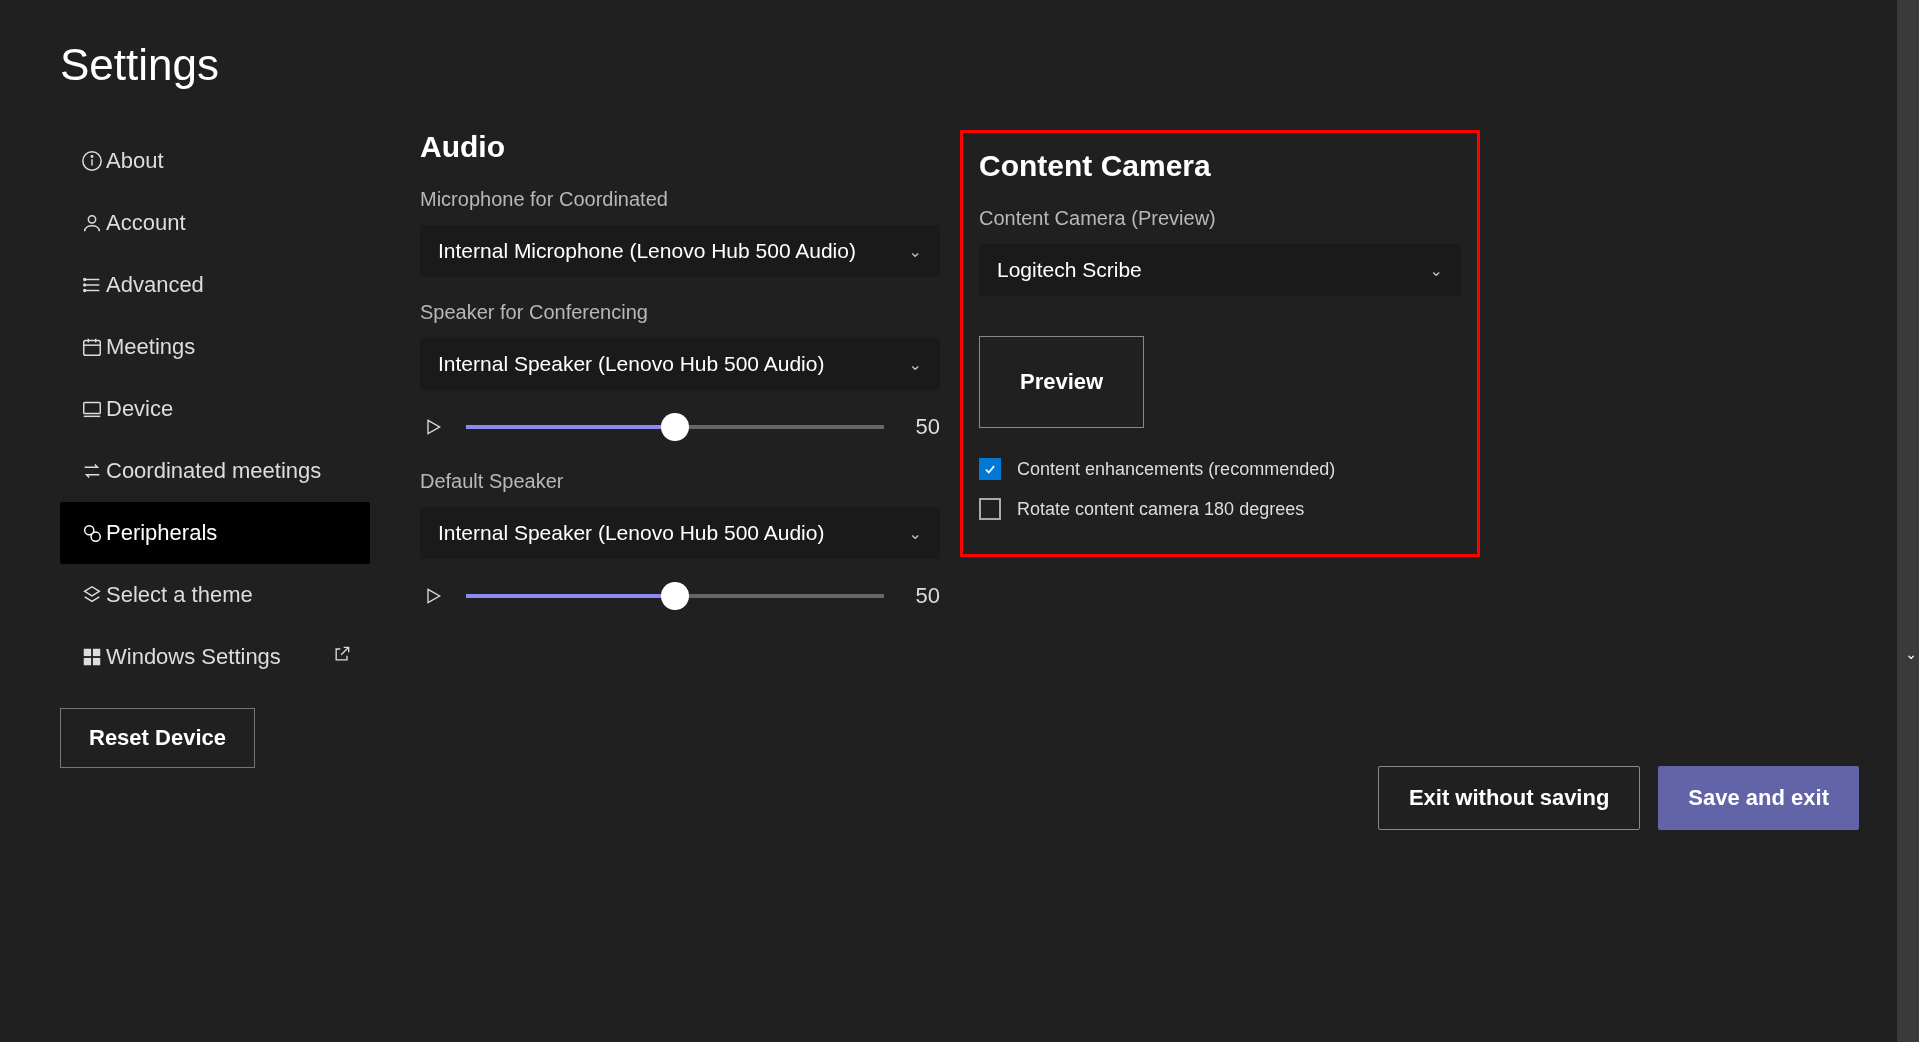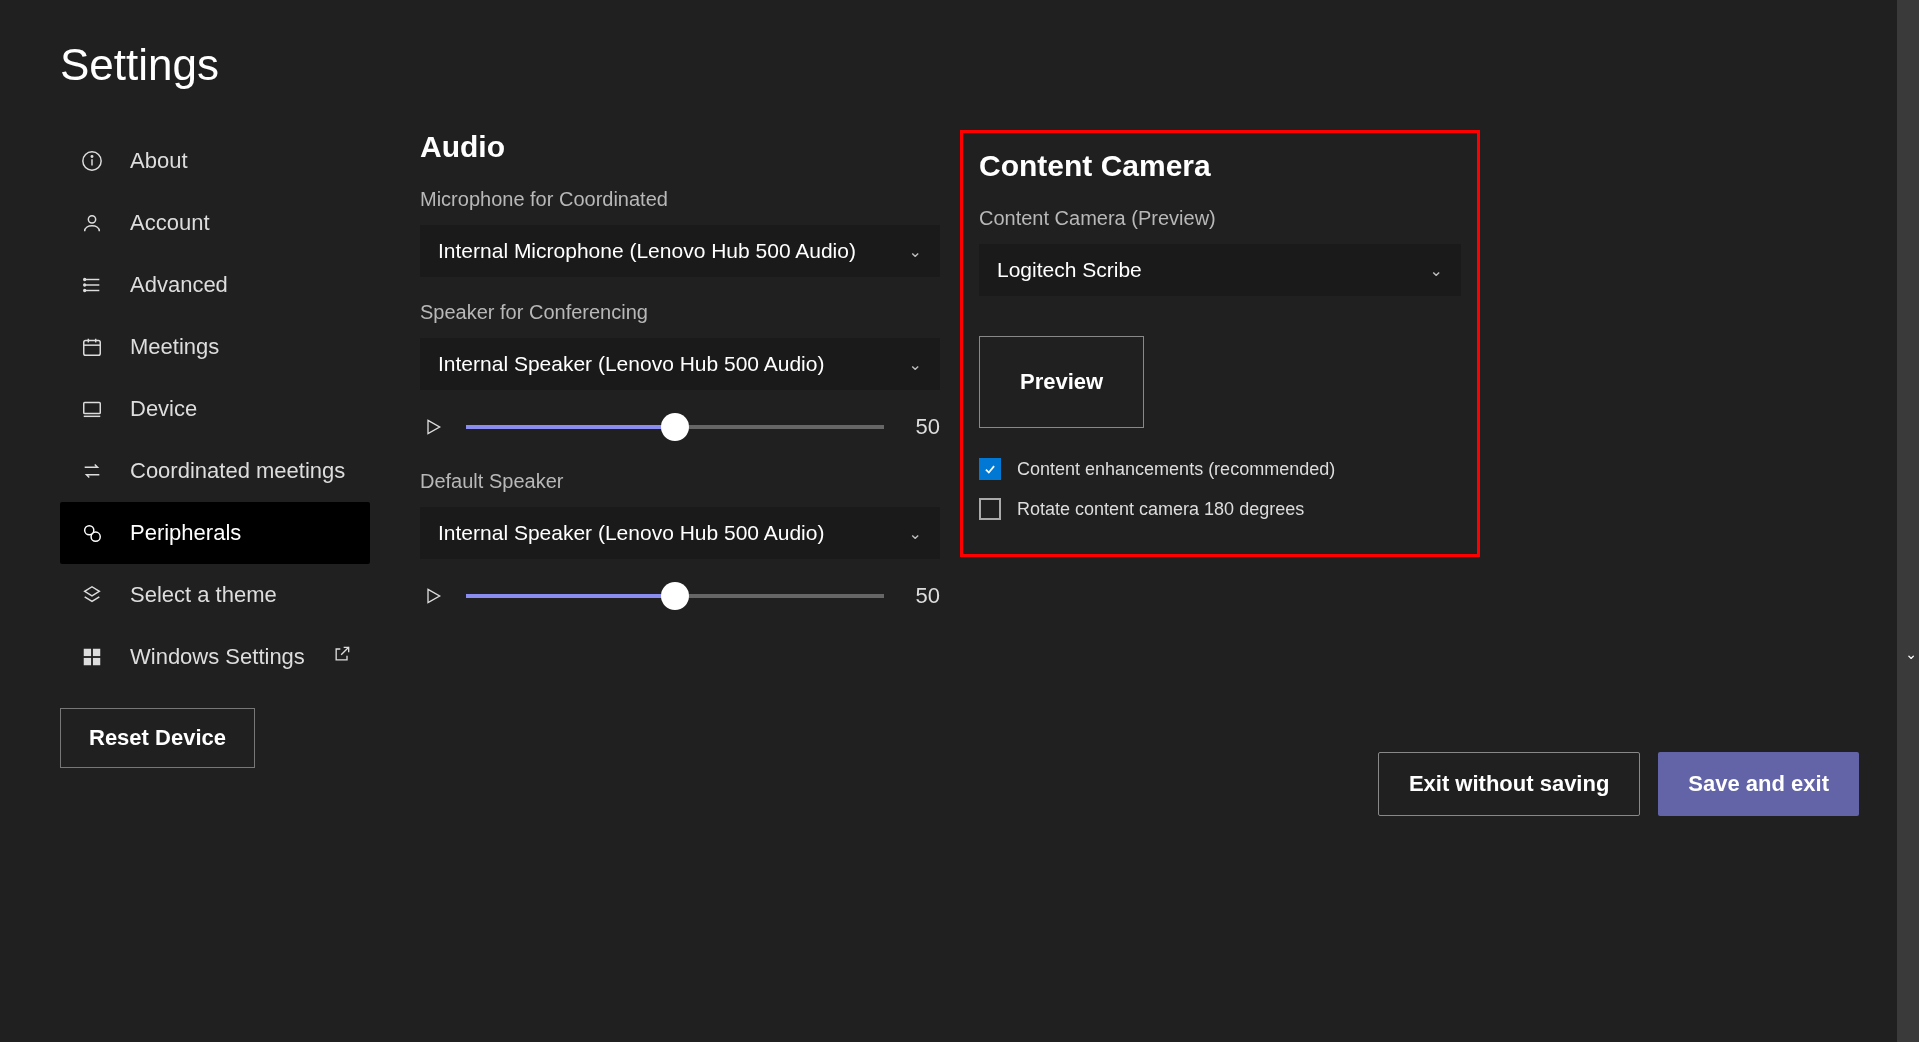--- a/index.html
+++ b/index.html
@@ -2,21 +2,21 @@
 <html><head>
 <meta charset="utf-8">
 <style>
   * { box-sizing: border-box; margin: 0; padding: 0; }
   html, body { width: 1919px; height: 1042px; background: #202020; color: #fff; font-family: "Segoe UI", Arial, sans-serif; overflow: hidden; }
   .app { position: relative; width: 100%; height: 100%; padding: 40px 60px; }
   .page-title { font-size: 44px; font-weight: 400; margin-bottom: 40px; }
 
   .layout { display: flex; gap: 50px; }
   .sidebar { width: 310px; flex-shrink: 0; }
-  .nav-item { display: flex; align-items: center; gap: 24px; padding: 18px 18px; font-size: 22px; color: #ddd; cursor: pointer; border-radius: 2px; }
+  .nav-item { display: flex; align-items: center; padding: 18px 18px; font-size: 22px; color: #ddd; cursor: pointer; border-radius: 2px; }
   .nav-item.active { background: #000000; color: #fff; }
   .nav-item .icon { width: 28px; display: inline-flex; justify-content: center; align-items: center; }
   .nav-item .ext { margin-left: auto; }
   .reset-btn { margin-top: 20px; padding: 16px 28px; border: 1px solid #777; background: transparent; color: #fff; font-size: 22px; font-weight: 600; cursor: pointer; }
 
   .main { flex: 1; display: flex; gap: 20px; }
   .col { flex: 1; max-width: 520px; }
   .col-right { flex: 1; max-width: 520px; }
 
   .section-title { font-size: 30px; font-weight: 700; margin-bottom: 24px; }
@@ -32,21 +32,21 @@
   .slider-val { width:36px; text-align:right; font-size:22px; color:#ddd; }
 
   .highlight-box { border: 3px solid #ff0000; padding: 16px; }
   .preview-btn { margin: 16px 0 30px 0; padding: 32px 40px; border: 1px solid #888; background: transparent; color: #fff; font-size: 22px; font-weight:600; cursor:pointer; }
 
   .check-row { display:flex; align-items:center; gap:16px; font-size:18px; color:#ddd; margin-bottom:18px; cursor:pointer; }
   .checkbox { width:22px; height:22px; border:2px solid #aaa; display:inline-flex; align-items:center; justify-content:center; }
   .checkbox.checked { background:#0078d4; border-color:#0078d4; }
   .checkmark { width:14px; height:14px; }
 
-  .footer { position:absolute; right:60px; bottom:226px; display:flex; gap:18px; }
+  .footer { position:absolute; right:60px; bottom:212px; display:flex; gap:18px; }
   .btn { padding: 18px 30px; font-size:22px; font-weight:600; cursor:pointer; border-radius:2px; }
   .btn-secondary { background:transparent; color:#fff; border:1px solid #888; }
   .btn-primary { background:#6264a7; color:#fff; border:none; }
 
   .scroll-hint { position:absolute; right:0; top:0; width:22px; height:100%; background:#3a3a3a; }
   .scroll-arrow { position:absolute; right:2px; bottom:380px; color:#fff; font-size:14px; }
 </style>
 </head>
 <body>
 

